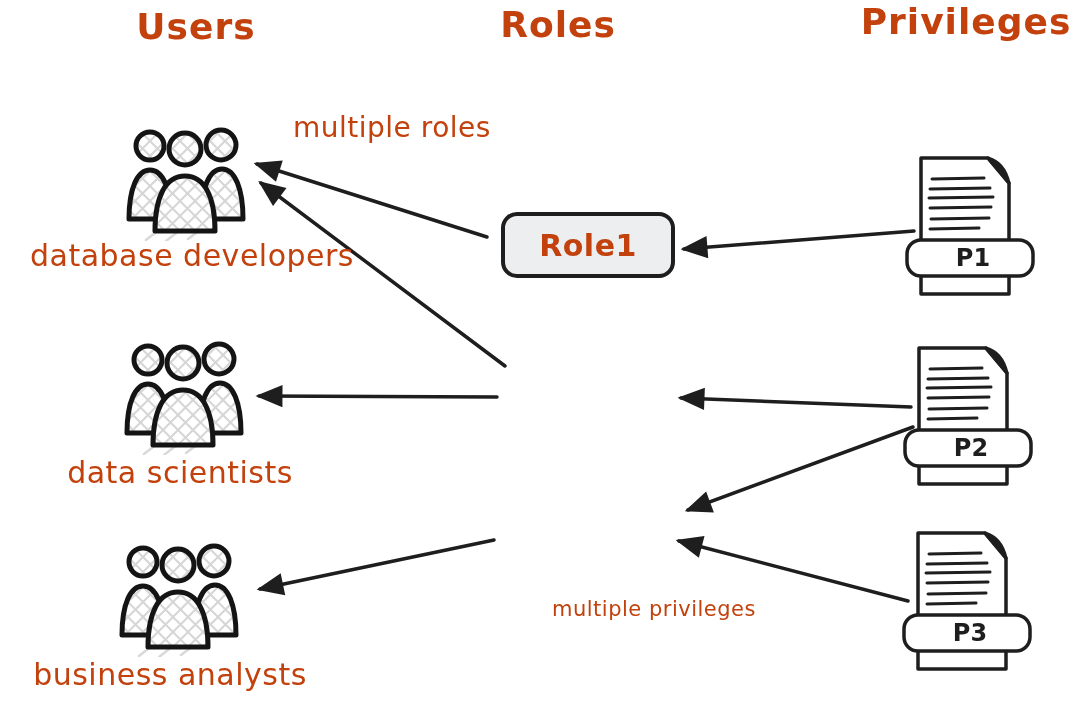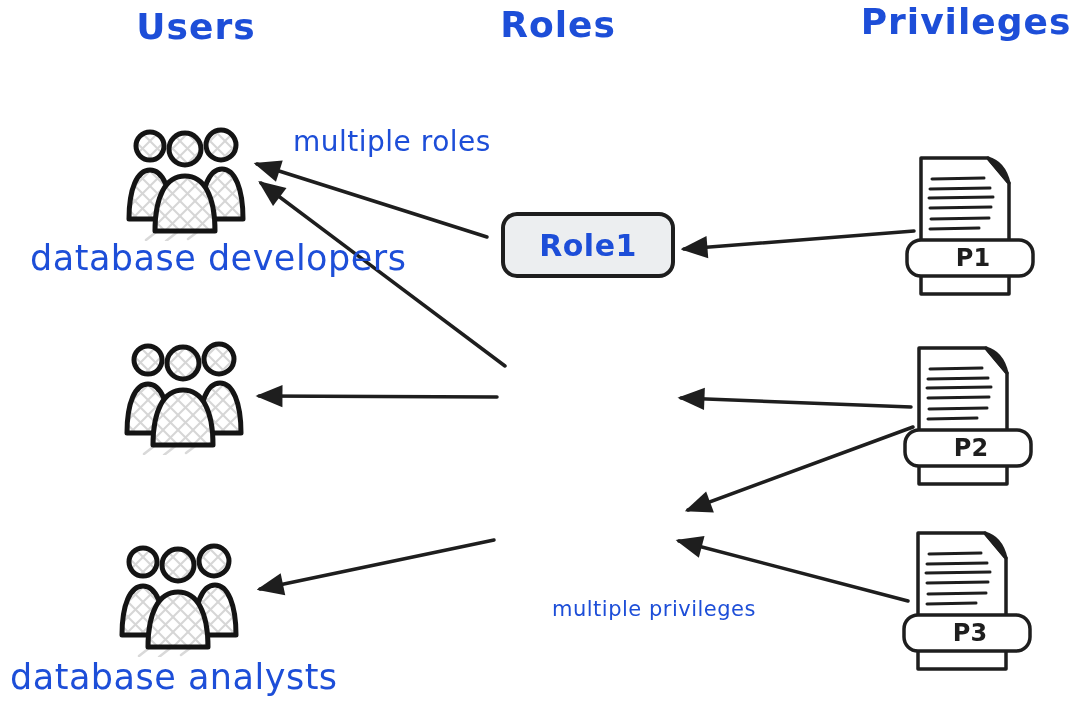--- a/index.html
+++ b/index.html
@@ -1,26 +1,26 @@
 <!DOCTYPE html>
 <html><head>
 <meta charset="utf-8">
 <style>
   html,body{margin:0;padding:0;background:#ffffff;}
   .canvas{
     position:relative;width:1080px;height:710px;background:#ffffff;overflow:hidden;
-    font-family:"DejaVu Sans","Liberation Sans",sans-serif;color:#1d4ed8;
+    font-family:"DejaVu Sans","Liberation Sans",sans-serif;color:#c2410c;
   }
   .abs{position:absolute;}
   .hdr{
     font-size:36px;font-weight:700;letter-spacing:1px;white-space:nowrap;
     text-align:center;width:220px;transform:translateX(-50%);
   }
   .userlabel{
-    font-size:35px;font-weight:500;white-space:nowrap;text-align:center;
+    font-size:30px;font-weight:500;white-space:nowrap;text-align:center;
     width:320px;transform:translateX(-50%);letter-spacing:0.5px;
   }
   .annot{
     font-size:28px;font-weight:500;white-space:nowrap;letter-spacing:0.5px;
   }
   .rolebox{
     box-sizing:border-box;width:174px;height:66px;background:#eceef0;
     border:4px solid #1e1e1e;border-radius:16px;display:flex;
     align-items:center;justify-content:center;font-size:30px;font-weight:600;
     letter-spacing:0.5px;
@@ -80,31 +80,32 @@
 
   <svg class="abs" style="left:118px;top:340px" width="132" height="115" viewBox="0 0 132 115">
     <path class="shadow-line" d="M40,103 L26,114 M60,104 L46,115 M80,104 L68,113"></path>
     <path class="icon-stroke" d="M9,93 C9,63 17,44 30,44 C43,44 51,63 51,93 Z"></path>
     <path class="icon-stroke" d="M81,93 C81,63 89,43 102,43 C115,43 123,63 123,93 Z"></path>
     <circle class="icon-stroke" cx="30" cy="20" r="14"></circle>
     <circle class="icon-stroke" cx="101" cy="19" r="15"></circle>
     <circle class="icon-stroke" cx="65" cy="23" r="16"></circle>
     <path class="icon-stroke" d="M35,105 C35,70 46,50 65,50 C84,50 95,70 95,105 Z"></path>
   </svg>
+  <div class="abs userlabel" style="left:180px;top:455px">data scientists</div>
 
   <svg class="abs" style="left:113px;top:542px" width="132" height="115" viewBox="0 0 132 115">
     <path class="shadow-line" d="M40,103 L26,114 M60,104 L46,115 M80,104 L68,113"></path>
     <path class="icon-stroke" d="M9,93 C9,63 17,44 30,44 C43,44 51,63 51,93 Z"></path>
     <path class="icon-stroke" d="M81,93 C81,63 89,43 102,43 C115,43 123,63 123,93 Z"></path>
     <circle class="icon-stroke" cx="30" cy="20" r="14"></circle>
     <circle class="icon-stroke" cx="101" cy="19" r="15"></circle>
     <circle class="icon-stroke" cx="65" cy="23" r="16"></circle>
     <path class="icon-stroke" d="M35,105 C35,70 46,50 65,50 C84,50 95,70 95,105 Z"></path>
   </svg>
-  <div class="abs userlabel" style="left:170px;top:657px">database analysts</div>
+  <div class="abs userlabel" style="left:170px;top:657px">business analysts</div>
 
   <div class="abs rolebox" style="left:501px;top:212px">Role1</div>
 
   <svg class="abs" style="left:905px;top:152px" width="130" height="148" viewBox="0 0 130 148">
     <path class="doc-stroke" d="M16,6 L83,6 L104,31 L104,142 L16,142 Z"></path>
     <path d="M83,6 C94,9 101,18 104,31 Z" fill="#1e1e1e" stroke="#1e1e1e" stroke-width="3" stroke-linejoin="round"></path>
     <path class="doc-line" d="M27,27 L79,26 M25,37 L85,36 M24,46 L88,45 M25,56 L86,55 M26,67 L84,66 M25,77 L74,76"></path>
     <rect class="doc-stroke" x="2" y="88" width="126" height="36" rx="14"></rect>
     <text class="doc-label" x="68" y="114" text-anchor="middle">P1</text>
   </svg>
@@ -118,16 +119,16 @@
   </svg>
 
   <svg class="abs" style="left:902px;top:527px" width="130" height="148" viewBox="0 0 130 148">
     <path class="doc-stroke" d="M16,6 L83,6 L104,31 L104,142 L16,142 Z"></path>
     <path d="M83,6 C94,9 101,18 104,31 Z" fill="#1e1e1e" stroke="#1e1e1e" stroke-width="3" stroke-linejoin="round"></path>
     <path class="doc-line" d="M27,27 L79,26 M25,37 L85,36 M24,46 L88,45 M25,56 L86,55 M26,67 L84,66 M25,77 L74,76"></path>
     <rect class="doc-stroke" x="2" y="88" width="126" height="36" rx="14"></rect>
     <text class="doc-label" x="68" y="114" text-anchor="middle">P3</text>
   </svg>
 
-  <div class="abs annot" style="left:293px;top:125px">multiple roles</div>
+  <div class="abs annot" style="left:293px;top:111px">multiple roles</div>
   <div class="abs annot" style="left:552px;top:597px;font-size:21px">multiple privileges</div>
 
 </div>
 
 </body></html>

